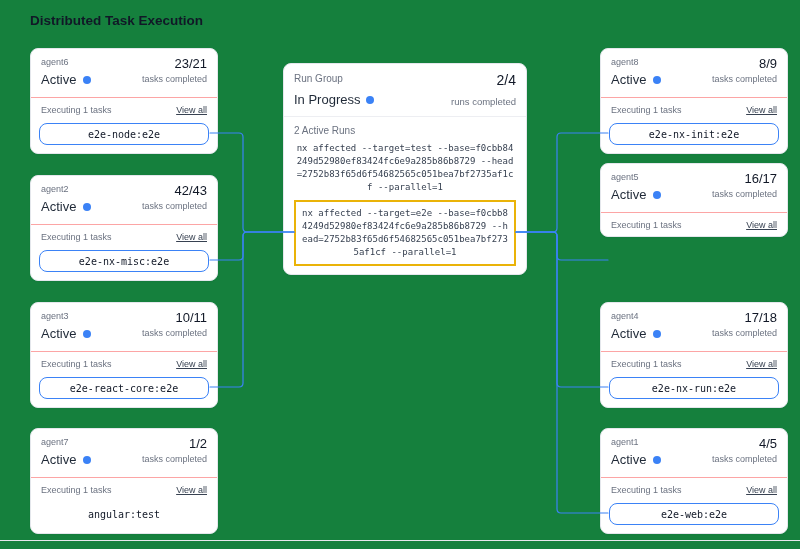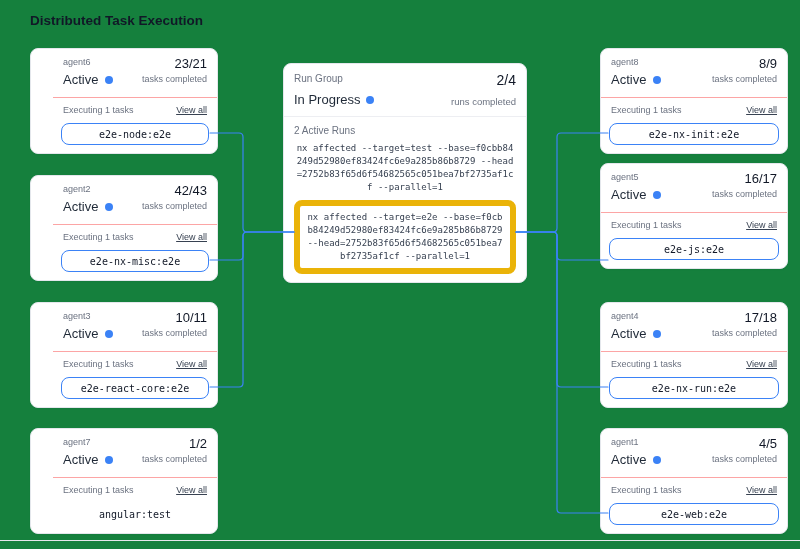--- a/index.html
+++ b/index.html
@@ -3,21 +3,21 @@
 <meta charset="utf-8">
 <style>
   * { margin:0; padding:0; box-sizing:border-box; }
   body { background:#fff; font-family:"Liberation Sans", sans-serif; }
   .page { position:relative; width:800px; height:549px; background:#15803d; overflow:hidden; }
 
   .title { position:absolute; left:30px; top:13px; font-size:13.5px; font-weight:700; color:#111827; }
 
   .card { position:absolute; width:188px; background:#fff; border:1px solid #e4e7ec; border-radius:8px;
           box-shadow:0 1px 2px rgba(16,24,40,0.04); }
-  .col-left { left:30px;padding-left:22px; }
+  .col-left { left:30px; }
   .col-right { left:600px; }
 
   .agent-header { height:48px; padding:7px 10px 0; display:flex; justify-content:space-between; }
   .agent-name { font-size:9px; color:#6b7280; line-height:12px; margin-bottom:3px; }
   .agent-status { display:flex; align-items:center; gap:7px; font-size:13px; line-height:17px; color:#1f2937; font-weight:500; }
   .dot { width:8px; height:8px; border-radius:50%; background:#3b82f6; flex:0 0 auto; }
   .agent-right { text-align:right; }
   .agent-count { font-size:13px; line-height:15px; color:#111827; font-weight:500; }
   .agent-count-label { font-size:9px; color:#6b7280; line-height:12px; margin-top:2px; }
 
@@ -37,21 +37,21 @@
   .rg-label { font-size:10px; color:#6b7280; line-height:14px; }
   .rg-count { font-size:14px; color:#111827; font-weight:500; line-height:16px; }
   .ch-row2 { display:flex; justify-content:space-between; align-items:flex-end; }
   .rg-status { display:flex; align-items:center; gap:6px; font-size:13px; font-weight:500; color:#1f2937; line-height:17px; }
   .rg-runs-label { font-size:9.5px; color:#6b7280; line-height:13px; }
   .center-body { border-top:1px solid #edeef2; padding:8px 10px; }
   .active-runs { font-size:10px; color:#6b7280; line-height:12px; margin-bottom:5px; }
   .cmd { font-family:"DejaVu Sans Mono", monospace; font-size:9px; line-height:13px; color:#374151;
          text-align:center; word-break:break-all; }
   .cmd-plain { padding:0 2px; margin-bottom:6px; }
-  .cmd-box { border:6px solid #eab308; border-radius:8px; padding:5px 6px; }
+  .cmd-box { border:2px solid #eab308; border-radius:0; padding:5px 6px; }
 
   .connectors { position:absolute; left:0; top:0; width:800px; height:549px; pointer-events:none; }
   .connectors path { fill:none; stroke:#3b82f6; stroke-width:1.2; stroke-linecap:round; stroke-linejoin:round; }
 
   .bottom-line { position:absolute; left:0; right:0; top:540px; border-top:1px solid #e5e7eb; }
 </style>
 </head>
 <body>
 
 <div class="page">
@@ -204,23 +204,20 @@
         </div>
       </div>
       <div class="agent-right">
         <div class="agent-count">16/17</div>
         <div class="agent-count-label">tasks completed</div>
       </div>
     </div>
     <div class="agent-exec">
       <span class="exec-label">Executing 1 tasks</span>
       <a class="view-all">View all</a>
-    </div>
-    <div class="agent-task">
-      <div class="pill">e2e-js:e2e</div>
     </div>
   </div>
 
   <div class="card col-right" style="top:302px">
     <div class="agent-header">
       <div>
         <div class="agent-name">agent4</div>
         <div class="agent-status">
           <span>Active</span>
           <span class="dot"></span>

